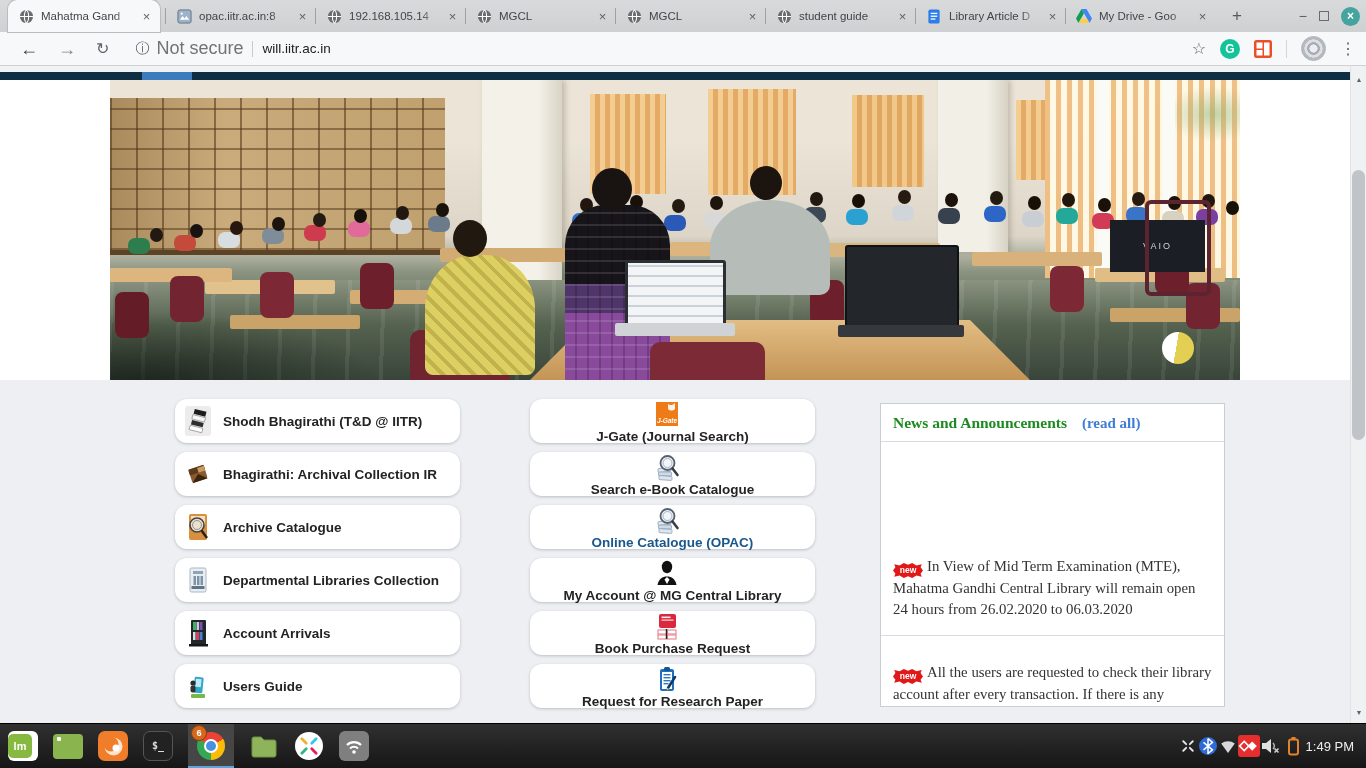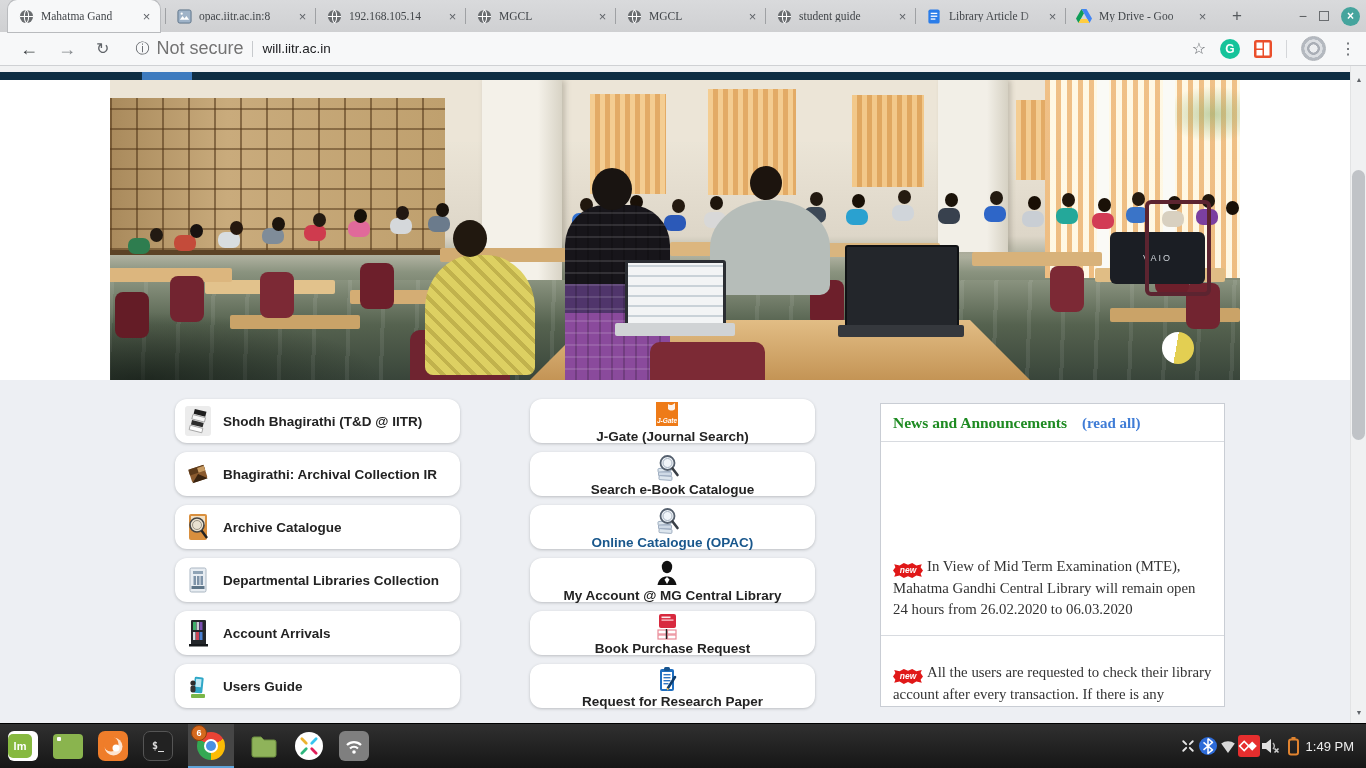--- a/index.html
+++ b/index.html
@@ -5,21 +5,21 @@
   html,body{margin:0;padding:0;background:#000;}
   .screen{position:relative;width:1366px;height:768px;overflow:hidden;background:#edeff3;
           font-family:"Liberation Sans",sans-serif;-webkit-font-smoothing:antialiased;}
   
   .tabstrip{position:absolute;top:0;left:0;width:1366px;height:32px;background:linear-gradient(#d9dadc,#cfd0d2);}
   .tab{position:absolute;top:0;height:32px;width:150px;display:flex;align-items:center;
        padding:0 6px 0 10px;box-sizing:border-box;cursor:default;}
   .tab .sep{position:absolute;left:-1px;top:8px;width:1px;height:16px;background:#9fa1a4;}
   .tab-title{flex:1;font-size:11.5px;color:#414549;white-space:nowrap;overflow:hidden;margin:0 4px 0 7px;
        -webkit-mask-image:linear-gradient(90deg,#000 78%,transparent 98%);
-       mask-image:linear-gradient(90deg,#000 78%,transparent 98%);font-family:Liberation Serif, serif;}
+       mask-image:linear-gradient(90deg,#000 78%,transparent 98%);}
   .tab-close{font-size:13px;color:#5f6368;width:15px;text-align:center;line-height:15px;border-radius:8px;}
   .tab.active{background:#f7f8f9;border-radius:9px 9px 0 0;box-shadow:0 0 0 1px #b9bbbe;z-index:2;}
   .favicon{width:16px;height:16px;flex:none;display:flex;align-items:center;justify-content:center;}
   .newtab{position:absolute;left:1224px;top:5px;width:26px;height:22px;text-align:center;line-height:22px;
           font-size:17px;color:#55595d;border-radius:4px;}
   .winctl{position:absolute;right:6px;top:0;height:32px;display:flex;align-items:center;gap:12px;}
   .wmin{color:#5a5d60;font-size:14px;line-height:14px;}
   .wrest{width:8px;height:8px;border:1.5px solid #6a6d70;display:inline-block;}
   .wclose{width:19px;height:19px;border-radius:50%;background:#45a49d;color:#fff;font-size:12px;font-weight:bold;
           text-align:center;line-height:19px;}
@@ -120,41 +120,41 @@
   .fg-chair{left:540px;top:262px;width:115px;height:38px;border-radius:10px 10px 0 0;background:#7c2a35;}
   .fg-chair2{left:300px;top:250px;width:100px;height:50px;border-radius:10px 10px 0 0;background:#6f2430;}
   .fg-chairR{left:1035px;top:120px;width:66px;height:96px;border:4px solid #5c2430;border-radius:6px;box-sizing:border-box;}
   .fg-ball{left:1052px;top:252px;width:32px;height:32px;border-radius:50%;
      background:linear-gradient(100deg,#fff 0 45%,#e3cf52 45%);}
   .fg-laptop1{left:515px;top:180px;width:95px;height:62px;background:#f2f4f5;border:3px solid #2b2e33;border-radius:3px;
      background-image:repeating-linear-gradient(0deg,transparent 0 8px,#c9d2d8 8px 10px);}
   .fg-lapbase1{left:505px;top:243px;width:120px;height:13px;background:#d0d3d5;border-radius:2px;}
   .fg-laptop2{left:735px;top:165px;width:110px;height:80px;background:#23262b;border:2px solid #101215;border-radius:3px;}
   .fg-lapbase2{left:728px;top:245px;width:126px;height:12px;background:#35383d;border-radius:2px;}
-  .fg-laptop3{left:1000px;top:140px;width:95px;height:52px;background:#1b1e24;border-radius:6px;
-     color:#cfd4da;font-size:9px;letter-spacing:2px;text-align:center;line-height:52px;margin-top:12px;}
+  .fg-laptop3{left:1000px;top:140px;width:95px;height:52px;background:#1b1e24;border-radius:0;
+     color:#cfd4da;font-size:9px;letter-spacing:2px;text-align:center;line-height:52px;}
   
   .card{position:absolute;height:44px;background:#fff;border-radius:12px;box-shadow:0 1px 3px rgba(60,64,67,.28);
         display:flex;align-items:center;padding:0 10px;box-sizing:border-box;cursor:pointer;}
   .c1{left:175px;width:285px;} .c2{left:530px;width:285px;flex-direction:column;}
   .r0{top:333px}.r1{top:386px}.r2{top:439px}.r3{top:492px}.r4{top:545px}.r5{top:598px}
   .card .ic{width:26px;height:30px;flex:none;margin-right:12px;display:flex;align-items:center;justify-content:center;}
   .card-label{font-size:13.5px;font-weight:bold;color:#232323;white-space:nowrap;}
   .card-label.hl{color:#19578c;}
   
   .news{position:absolute;left:880px;top:337px;width:345px;height:304px;background:#fff;
         border:1px solid #c9cdd4;box-sizing:border-box;overflow:hidden;}
   .news-head{display:flex;align-items:baseline;gap:15px;padding:10px 12px 9px;border-bottom:1px solid #d8dbe0;}
   .news-title{font-family:"Liberation Serif",serif;font-weight:bold;font-size:15.5px;color:#1e8b22;}
   .read-all{font-family:"Liberation Serif",serif;font-weight:bold;font-size:15px;color:#3f7cd6;text-decoration:none;}
   .news-spacer{height:88px;}
   .news-item{padding:10px 12px 14px;font-family:"Liberation Serif",serif;font-size:14.8px;line-height:1.45;color:#333;}
   .news-item.bt{border-top:1px solid #d8dbe0;}
   .new-badge{display:inline-block;width:30px;height:15px;margin-right:4px;vertical-align:-2px;background:#e01818;
-     color:#fff;font-family:"Liberation Sans",sans-serif;font-style:italic;font-weight:bold;font-size:8.5px;
+     color:#fff;font-family:"Liberation Sans",sans-serif;font-weight:bold;font-size:8.5px;
      line-height:15px;text-align:center;
      clip-path:polygon(0% 50%,8% 28%,4% 8%,22% 16%,36% 0%,50% 12%,64% 0%,78% 16%,96% 8%,92% 28%,100% 50%,92% 72%,96% 92%,78% 84%,64% 100%,50% 88%,36% 100%,22% 84%,4% 92%,8% 72%);margin-top:23px;}
   
   .sb{position:absolute;right:0;top:0;width:16px;height:657px;background:#f0f1f2;border-left:1px solid #e2e3e4;box-sizing:border-box;}
   .sb-up,.sb-down{position:absolute;left:0;width:16px;height:16px;color:#606469;font-size:7px;text-align:center;line-height:16px;}
   .sb-up{top:6px;} .sb-down{bottom:2px;}
   .sb-thumb{position:absolute;top:104px;left:1px;width:13px;height:270px;background:#c0c3c7;border-radius:7px;}
   
   .taskbar{position:absolute;top:723px;left:0;width:1366px;height:45px;box-sizing:border-box;
      background:linear-gradient(#303030,#161616);border-top:1px solid #000;display:flex;align-items:center;padding:0 8px;}

